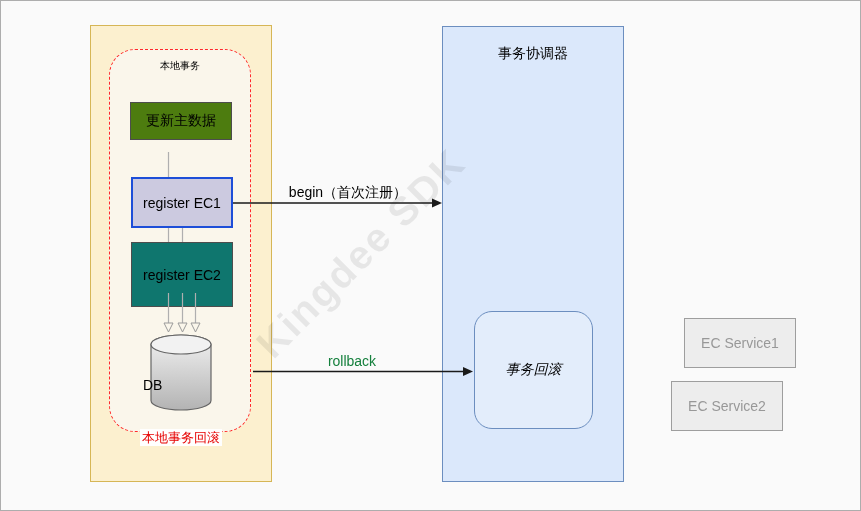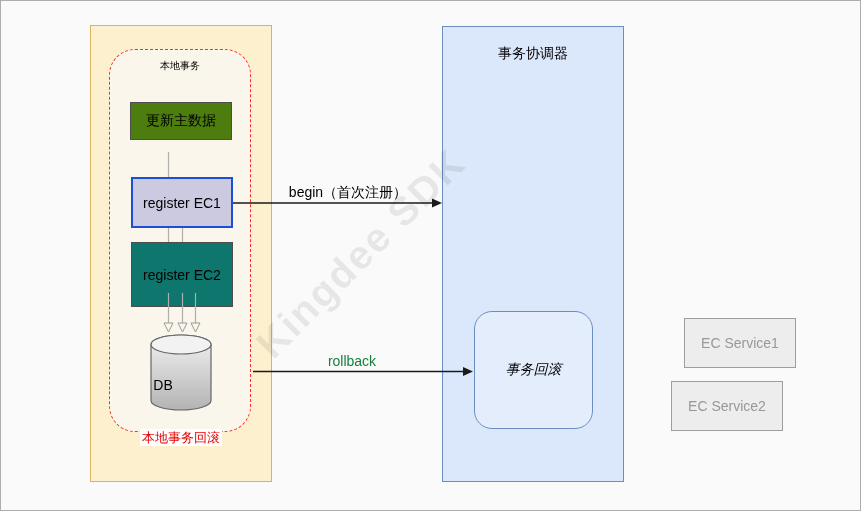--- a/index.html
+++ b/index.html
@@ -24,21 +24,21 @@
   }
   .node{
     display:flex;align-items:center;justify-content:center;
     font-size:14px;color:#000;z-index:3;text-align:center;
   }
   .node-update{left:129px;top:101px;width:102px;height:38px;background:#4d7c0f;border:1px solid #4D4D4D;}
   .node-ec1{left:130px;top:176px;width:102px;height:51px;background:#CCCAE0;border:2px solid #1d4ed8;}
   .node-ec2{left:130px;top:241px;width:102px;height:65px;background:#0f766e;border:1px solid #4D4D4D;}
   .db-wrap{left:149px;top:333px;width:62px;height:77px;z-index:3;}
   .db-label{
-    left:131px;top:376px;width:62px;text-align:center;
+    left:142px;top:376px;width:62px;text-align:left;
     font-size:14px;color:#000;z-index:4;
   }
   .local-footer{
     left:89px;top:427px;width:182px;text-align:center;z-index:3;
   }
   .local-footer span{
     background:#FFFFFF;color:#E60000;font-size:13px;padding:1px 2px;
   }
   
   .coordinator{

